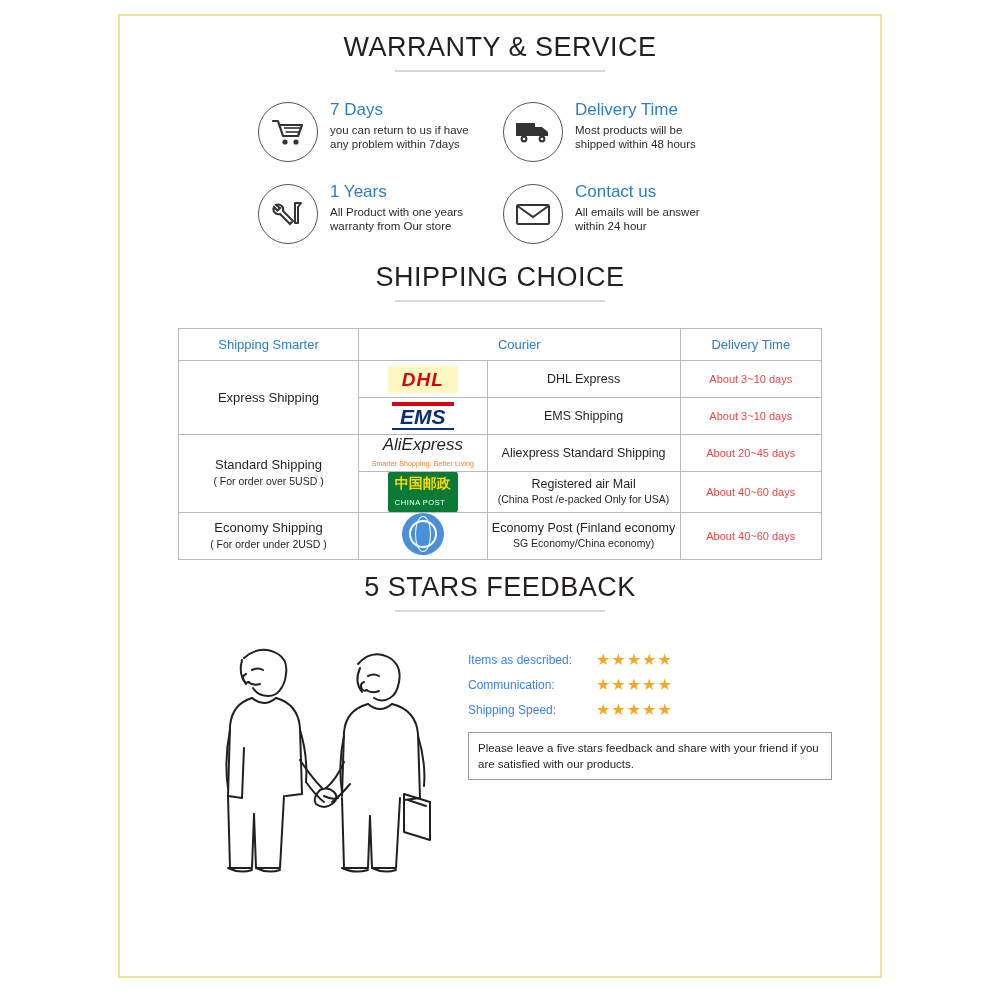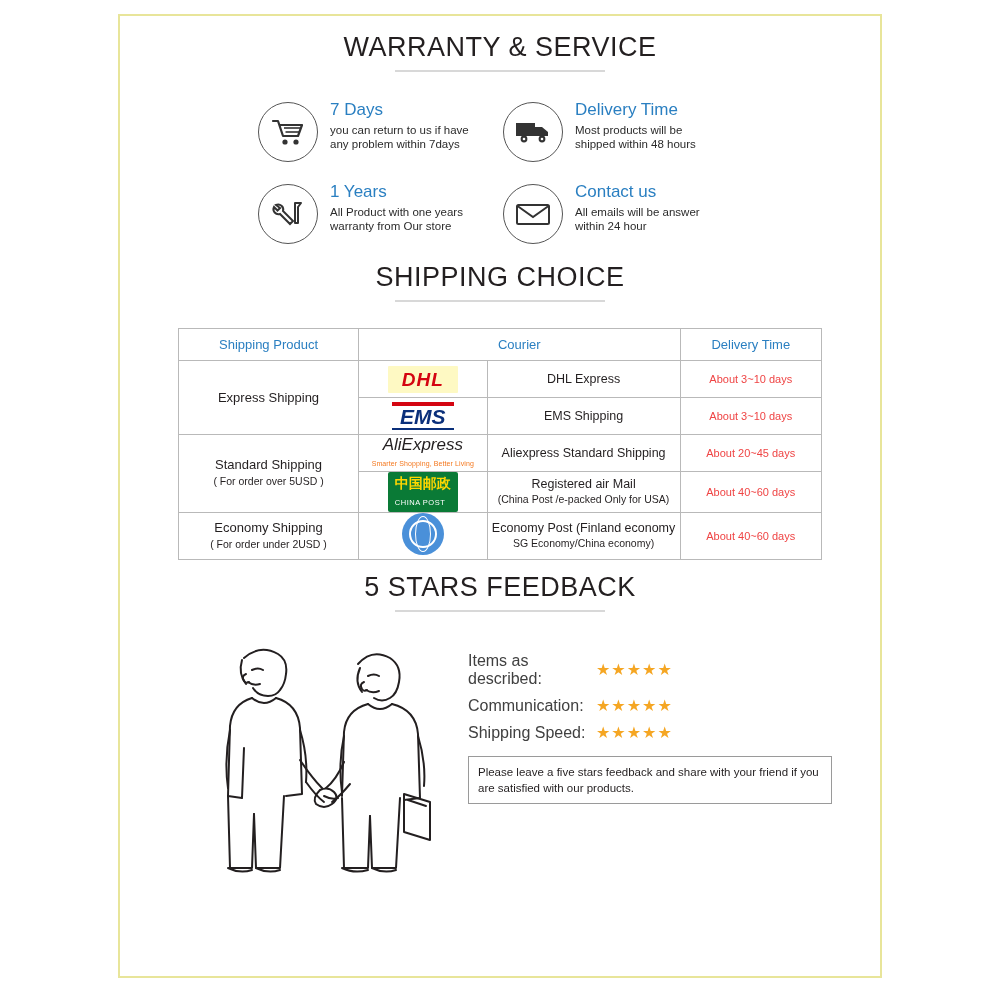--- a/index.html
+++ b/index.html
@@ -262,23 +262,23 @@
   }
   .fb-rate {
     margin: 18px 0 14px 0;
   }
   .fb-row {
     display: flex;
     align-items: center;
     margin-bottom: 9px;
   }
   .fb-label {
-    font-size: 16px;
+    font-size: 12px;
     width: 128px;
-    color: #404040;
+    color: #3b82f6;
   }
   .stars {
     color: #f5a623;
     font-size: 16px;
     letter-spacing: 1px;
     line-height: 16px;
   }
   .fb-box.bottom {
     margin-top: 8px;
   }
@@ -372,21 +372,21 @@
       <div class="ship-wrap">
         <table class="ship">
           <colgroup>
             <col class="col-method">
               <col class="col-logo">
               <col class="col-courier">
               <col class="col-time">
           </colgroup>
           <thead>
             <tr>
-              <th>Shipping Product</th>
+              <th>Shipping Smarter</th>
               <th colspan="2">Courier</th>
               <th>Delivery Time</th>
             </tr>
           </thead>
           <tbody>
 
             <tr>
               <td class="method" rowspan="2">Express Shipping</td>
               <td class="logo">
                 <span class="logo-dhl">DHL</span>

